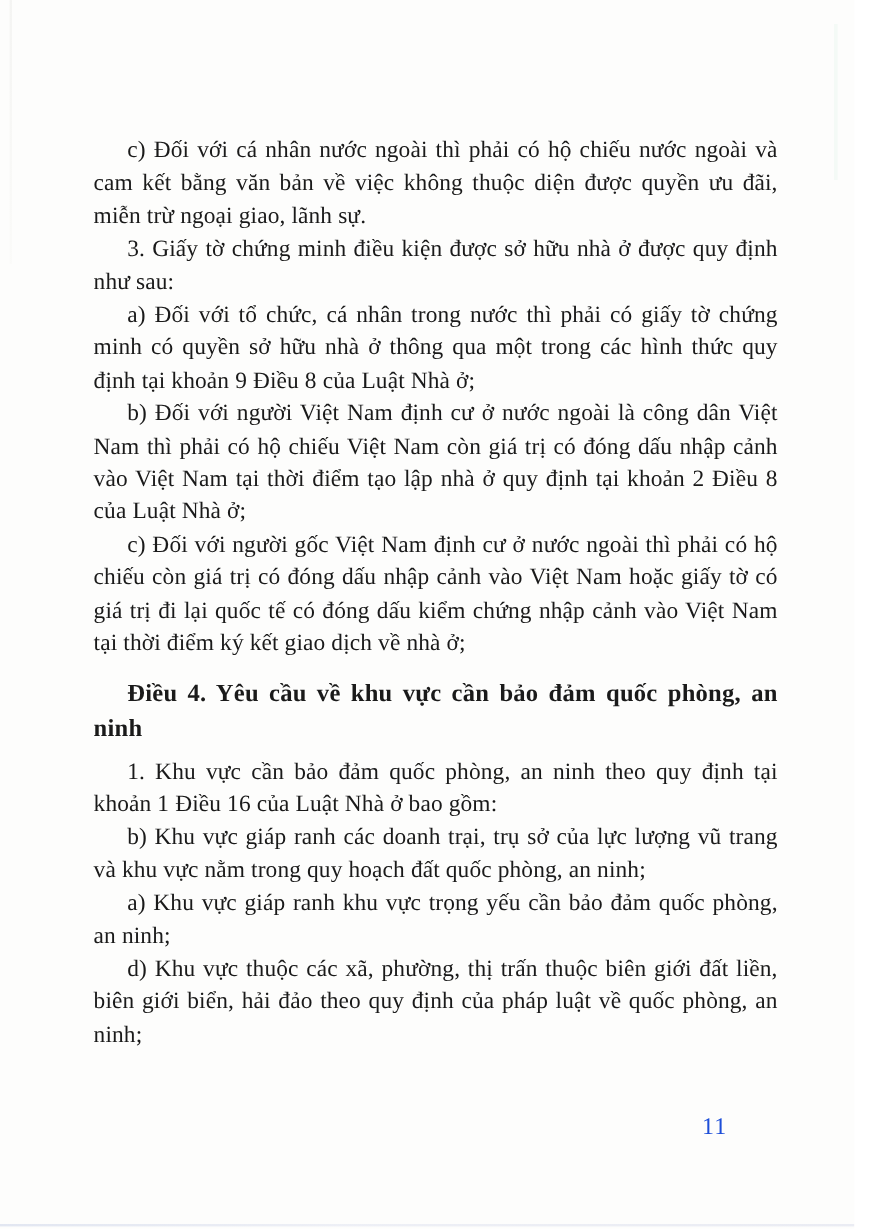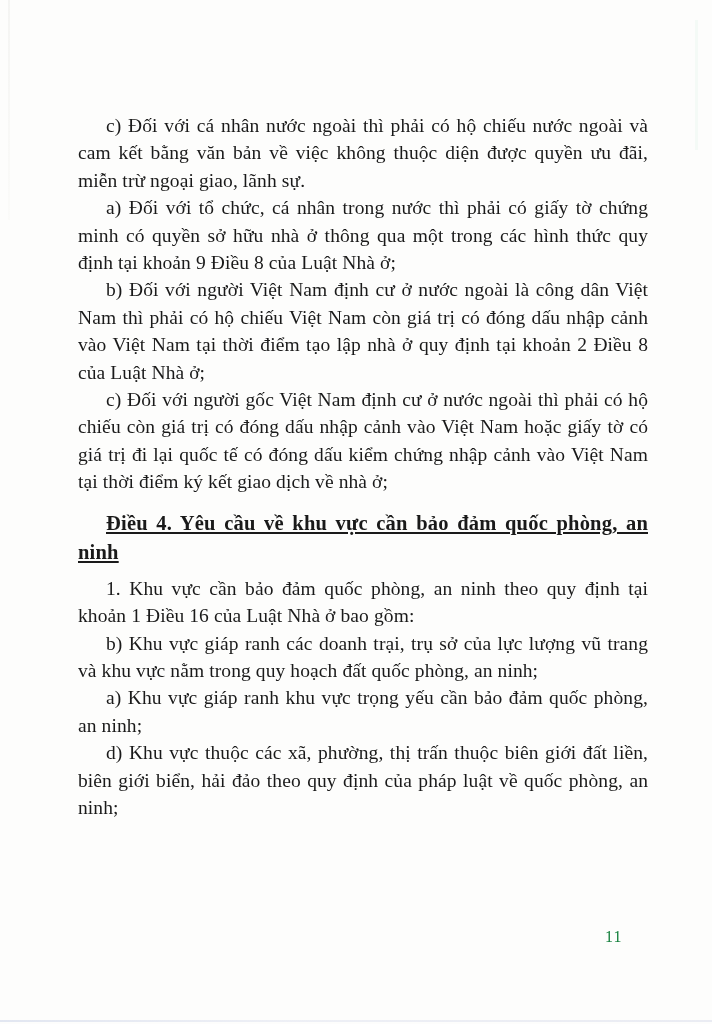--- a/index.html
+++ b/index.html
@@ -54,42 +54,42 @@
   }
   .text-block h2.heading {
     margin: 13px 0 8px 0;
     padding: 0;
     text-indent: 28px;
     font-size: 20.5px;
     line-height: 29px;
     font-weight: bold;
     text-align: justify;
     letter-spacing: 0.2px;
-    text-decoration: underline;
   }
   .page-number {
     position: absolute;
-    left: 605px;
+    left: 585px;
     top: 928px;
-    font-size: 16px;
+    font-size: 20px;
     letter-spacing: 1px;
-    color: #15803d;
+    color: #1d4ed8;
   }
 </style>
 </head>
 <body>
 
 <div class="page">
 
   <div class="edge-left"></div>
   <div class="edge-right"></div>
   <div class="edge-bottom"></div>
 
   <div class="text-block">
     <p>c) Đối với cá nhân nước ngoài thì phải có hộ chiếu nước ngoài và cam kết bằng văn bản về việc không thuộc diện được quyền ưu đãi, miễn trừ ngoại giao, lãnh sự.</p>
+    <p>3. Giấy tờ chứng minh điều kiện được sở hữu nhà ở được quy định như sau:</p>
     <p>a) Đối với tổ chức, cá nhân trong nước thì phải có giấy tờ chứng minh có quyền sở hữu nhà ở thông qua một trong các hình thức quy định tại khoản 9 Điều 8 của Luật Nhà ở;</p>
     <p>b) Đối với người Việt Nam định cư ở nước ngoài là công dân Việt Nam thì phải có hộ chiếu Việt Nam còn giá trị có đóng dấu nhập cảnh vào Việt Nam tại thời điểm tạo lập nhà ở quy định tại khoản 2 Điều 8 của Luật Nhà ở;</p>
     <p>c) Đối với người gốc Việt Nam định cư ở nước ngoài thì phải có hộ chiếu còn giá trị có đóng dấu nhập cảnh vào Việt Nam hoặc giấy tờ có giá trị đi lại quốc tế có đóng dấu kiểm chứng nhập cảnh vào Việt Nam tại thời điểm ký kết giao dịch về nhà ở;</p>
     <h2 class="heading">Điều 4. Yêu cầu về khu vực cần bảo đảm quốc phòng, an ninh</h2>
     <p>1. Khu vực cần bảo đảm quốc phòng, an ninh theo quy định tại khoản 1 Điều 16 của Luật Nhà ở bao gồm:</p>
     <p>b) Khu vực giáp ranh các doanh trại, trụ sở của lực lượng vũ trang và khu vực nằm trong quy hoạch đất quốc phòng, an ninh;</p>
     <p>a) Khu vực giáp ranh khu vực trọng yếu cần bảo đảm quốc phòng, an ninh;</p>
     <p>d) Khu vực thuộc các xã, phường, thị trấn thuộc biên giới đất liền, biên giới biển, hải đảo theo quy định của pháp luật về quốc phòng, an ninh;</p>
   </div>
 

